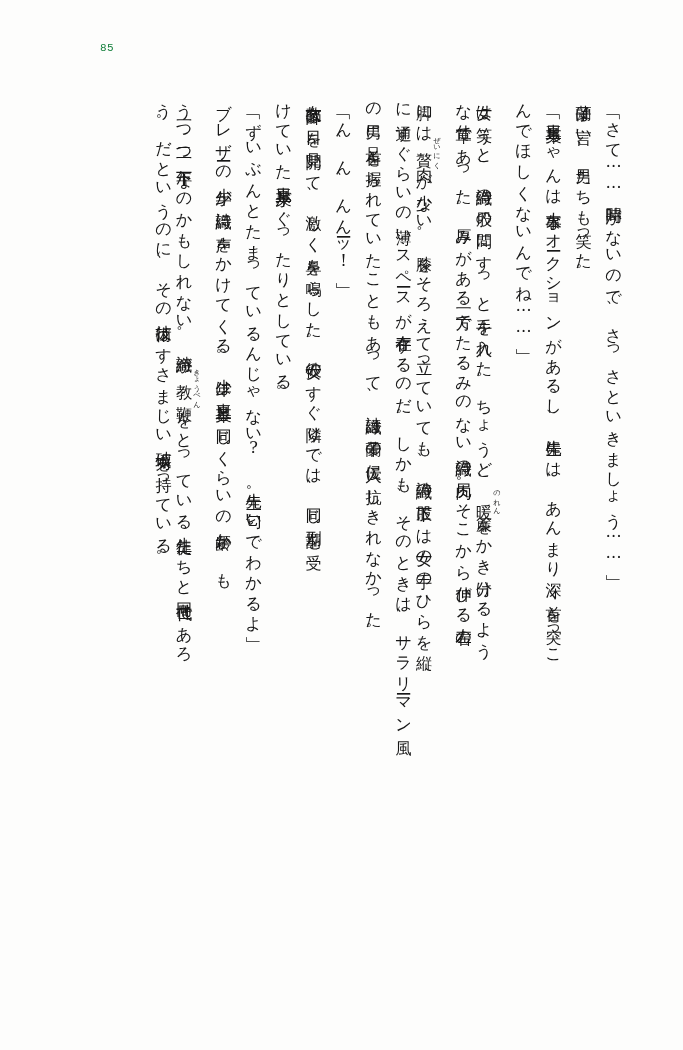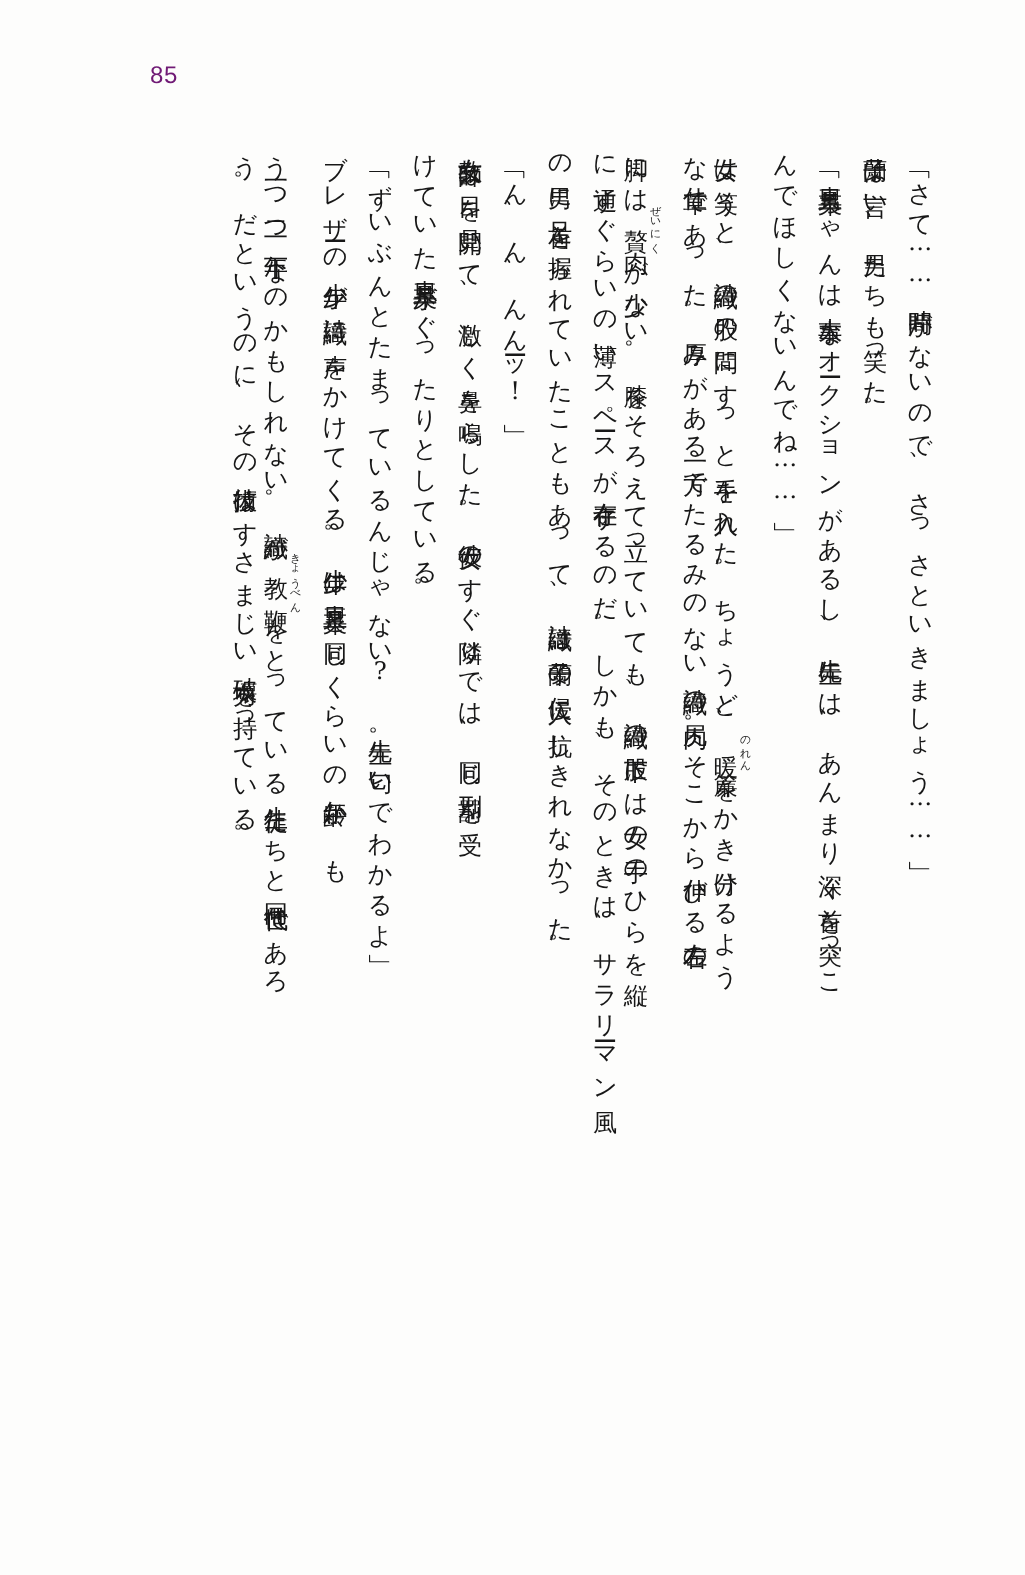--- a/index.html
+++ b/index.html
@@ -17,23 +17,23 @@
   .page {
     position: relative;
     width: 683px;
     height: 1050px;
     background: #fdfdfc;
   }
   .page-number {
     position: absolute;
     top: 42px;
     left: 100px;
-    font-size: 16px;
-    font-family: Liberation Sans, sans-serif;
-    color: #701a75;
+    font-size: 11px;
+    font-family: Liberation Mono, monospace;
+    color: #15803d;
     letter-spacing: 0.5px;
   }
   .text-block {
     position: absolute;
     top: 92px;
     right: 62px;
     left: 62px;
     bottom: 60px;
     display: flex;
     flex-direction: row-reverse;

